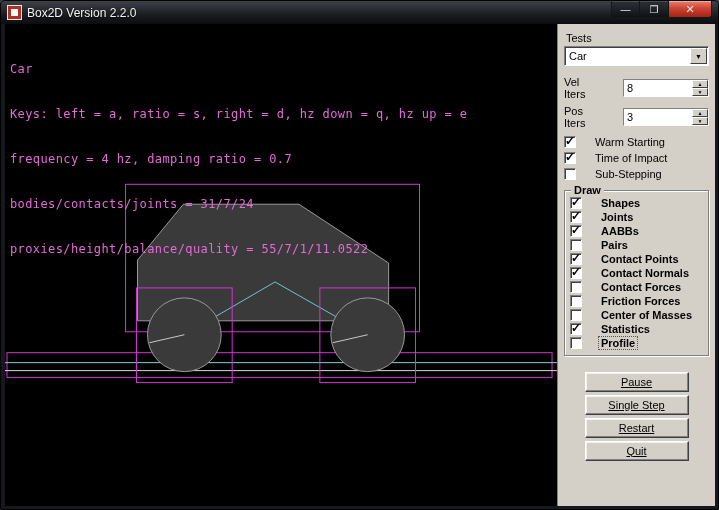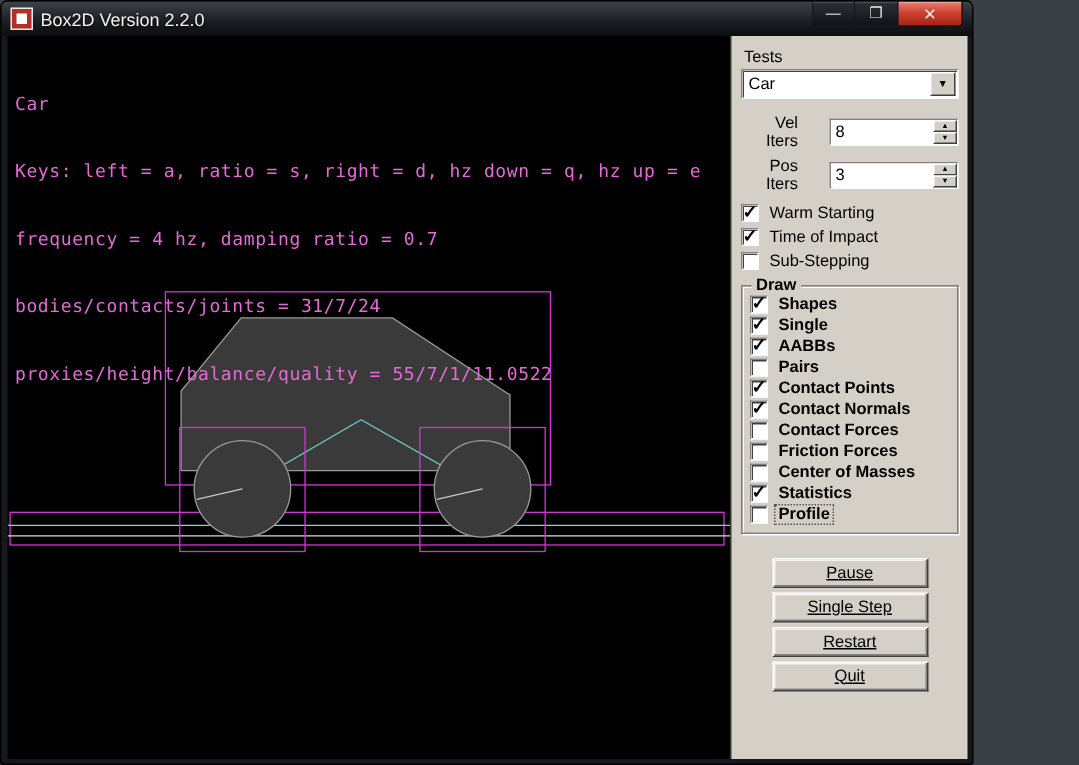--- a/index.html
+++ b/index.html
@@ -1,20 +1,20 @@
 <!DOCTYPE html>
 <html><head>
 <meta charset="utf-8">
 <style>
   * { margin:0; padding:0; box-sizing:border-box; }
   html,body { background:#3a3f45; }
   body { font-family:"Liberation Sans", sans-serif; }
 
   .window {
-    width:649px; height:510px;
+    width:719px; height:510px;
     background:#15181c;
     border:1px solid #000;
     border-radius:5px 5px 2px 2px;
     overflow:hidden;
     position:relative;
   }
 
   
   .titlebar {
     height:23px;
@@ -95,21 +95,21 @@
   .dropdown-value { flex:1; padding-left:4px; }
   .dropdown-btn {
     width:17px; height:16px; margin-right:1px;
     background:#d4d0c8;
     border:1px solid; border-color:#fff #404040 #404040 #fff;
     display:flex; align-items:center; justify-content:center;
     font-size:7px; color:#000;
   }
 
   .spin-row { display:flex; align-items:center; justify-content:flex-end; margin-bottom:5px; }
-  .spin-label { margin-right:21px;text-align:right; }
+  .spin-label { margin-right:21px; }
   .spin-box {
     display:flex; width:86px; height:18px;
     background:#fff;
     border:1px solid; border-color:#808080 #fff #fff #808080;
     box-shadow:inset 1px 1px 0 #404040;
   }
   .spin-input {
     width:68px; border:none; outline:none; background:#fff;
     font-family:"Liberation Sans", sans-serif; font-size:11px; padding-left:3px;
   }
@@ -128,21 +128,21 @@
     border:1px solid; border-color:#808080 #fff #fff #808080;
     box-shadow:inset 1px 1px 0 #404040;
     margin-right:5px;
     position:relative;
   }
   .cbox.checked::after {
     content:"✓";
     position:absolute; left:0px; top:-3px;
     font-size:12px; font-weight:bold; color:#000;
   }
-  .cb-label { padding:0 2px; }
+  .cb-label { padding:0 2px;margin-left:12px; }
   .cb.focused .cb-label { outline:1px dotted #555; }
 
   .groupbox {
     border:1px solid #808080;
     box-shadow:1px 1px 0 #fff, inset 1px 1px 0 #fff;
     margin:8px 0 6px 0;
     padding:4px 2px 4px 5px;
     position:relative;
     font-weight:bold;
   }
@@ -257,21 +257,21 @@
 
       <div class="groupbox">
         <span class="groupbox-title">Draw</span>
 
         <label class="cb">
           <span class="cbox checked"></span>
           <span class="cb-label">Shapes</span>
         </label>
         <label class="cb">
           <span class="cbox checked"></span>
-          <span class="cb-label">Single</span>
+          <span class="cb-label">Joints</span>
         </label>
         <label class="cb">
           <span class="cbox checked"></span>
           <span class="cb-label">AABBs</span>
         </label>
         <label class="cb">
           <span class="cbox"></span>
           <span class="cb-label">Pairs</span>
         </label>
         <label class="cb">

